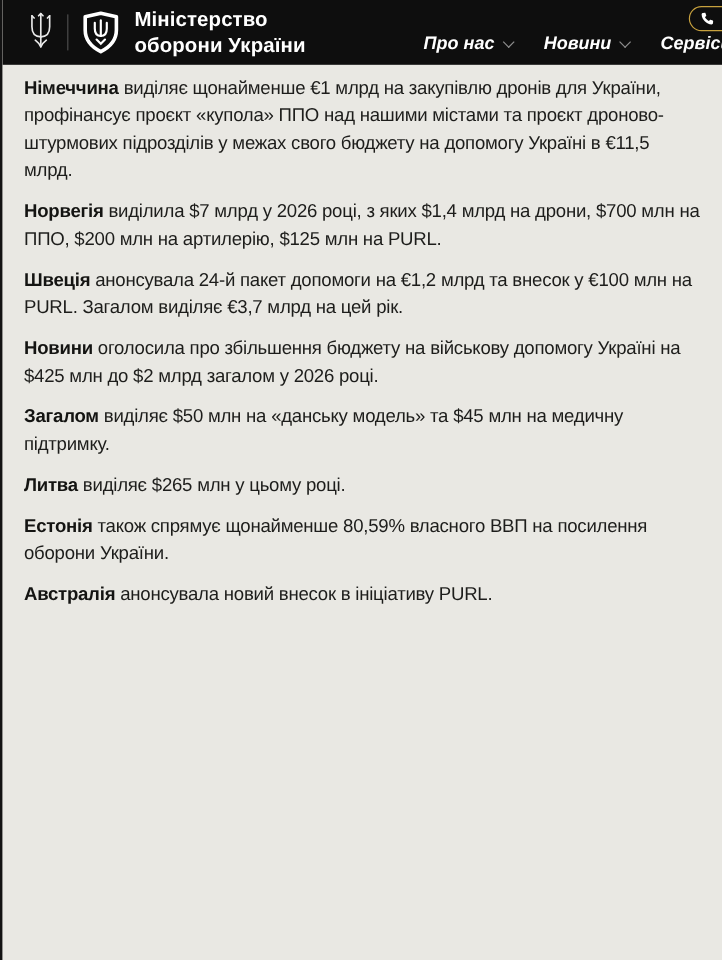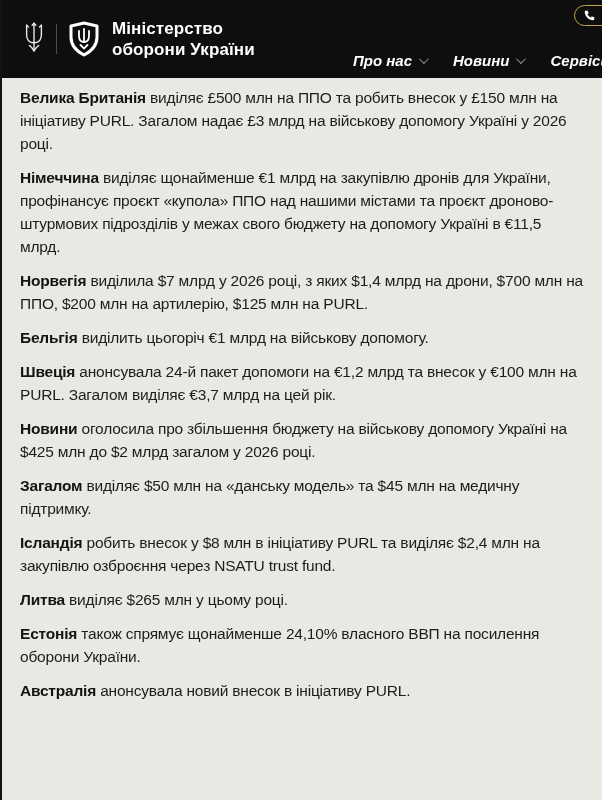--- a/index.html
+++ b/index.html
@@ -11,21 +11,21 @@
     height: 800px;
     background: #e9e8e3;
     border-left: 2px solid #131313;
     overflow: hidden;
     box-sizing: content-box;
   }
 
   
   .header {
     position: relative;
-    height: 78px;
+    height: 54px;
     background: #0e0e0e;
   }
   .logo-group {
     position: absolute;
     left: 20px;
     top: 50%;
     transform: translateY(-50%);
     display: flex;
     align-items: center;
   }
@@ -155,40 +155,37 @@
     </nav>
 
     <button class="phone-button">
       <svg width="11" height="11" viewBox="0 0 16 16">
         <path d="M2.6 1.2 L5 1 C5.3 1 5.6 1.2 5.7 1.5 L6.6 4.2 C6.7 4.5 6.6 4.8 6.4 5 L5 6.2 C5.9 8 7.9 10 9.8 10.9 L11 9.6 C11.2 9.4 11.5 9.3 11.8 9.4 L14.5 10.3 C14.8 10.4 15 10.7 15 11 L14.8 13.4 C14.8 14.3 14 15 13.1 15 C6.9 14.7 1.3 9.1 1 2.9 C1 2 1.7 1.2 2.6 1.2 Z" fill="#ffffff"></path>
       </svg>
     </button>
   </header>
 
   <main class="content">
-    <p class="aid-paragraph"><strong>Велика Британія</strong><span> виділяє £500 млн на ППО та робить внесок у £150 млн на ініціативу PURL. Загалом надає £3 млрд на військову допомогу Україні у 2026 році.</span></p>
 
     <p class="aid-paragraph"><strong>Німеччина</strong><span> виділяє щонайменше €1 млрд на закупівлю дронів для України, профінансує проєкт «купола» ППО над нашими містами та проєкт дроново-штурмових підрозділів у межах свого бюджету на допомогу Україні в €11,5 млрд.</span></p>
 
     <p class="aid-paragraph"><strong>Норвегія</strong><span> виділила $7 млрд у 2026 році, з яких $1,4 млрд на дрони, $700 млн на ППО, $200 млн на артилерію, $125 млн на PURL.</span></p>
 
 
-    <p class="aid-paragraph"><strong>Бельгія</strong><span> виділить цьогоріч €1 млрд на військову допомогу.</span></p>
 
     <p class="aid-paragraph"><strong>Швеція</strong><span> анонсувала 24-й пакет допомоги на €1,2 млрд та внесок у €100 млн на PURL. Загалом виділяє €3,7 млрд на цей рік.</span></p>
 
     <p class="aid-paragraph"><strong>Новини</strong><span> оголосила про збільшення бюджету на військову допомогу Україні на $425 млн до $2 млрд загалом у 2026 році.</span></p>
 
 
     <p class="aid-paragraph"><strong>Загалом</strong><span> виділяє $50 млн на «данську модель» та $45 млн на медичну підтримку.</span></p>
 
-    <p class="aid-paragraph"><strong>Ісландія</strong><span> робить внесок у $8 млн в ініціативу PURL та виділяє $2,4 млн на закупівлю озброєння через NSATU trust fund.</span></p>
 
     <p class="aid-paragraph"><strong>Литва</strong><span> виділяє $265 млн у цьому році.</span></p>
 
 
-    <p class="aid-paragraph"><strong>Естонія</strong><span> також спрямує щонайменше 24,10% власного ВВП на посилення оборони України.</span></p>
+    <p class="aid-paragraph"><strong>Естонія</strong><span> також спрямує щонайменше 80,59% власного ВВП на посилення оборони України.</span></p>
 
     <p class="aid-paragraph"><strong>Австралія</strong><span> анонсувала новий внесок в ініціативу PURL.</span></p>
 
   </main>
 
 </div>
 
 </body></html>

